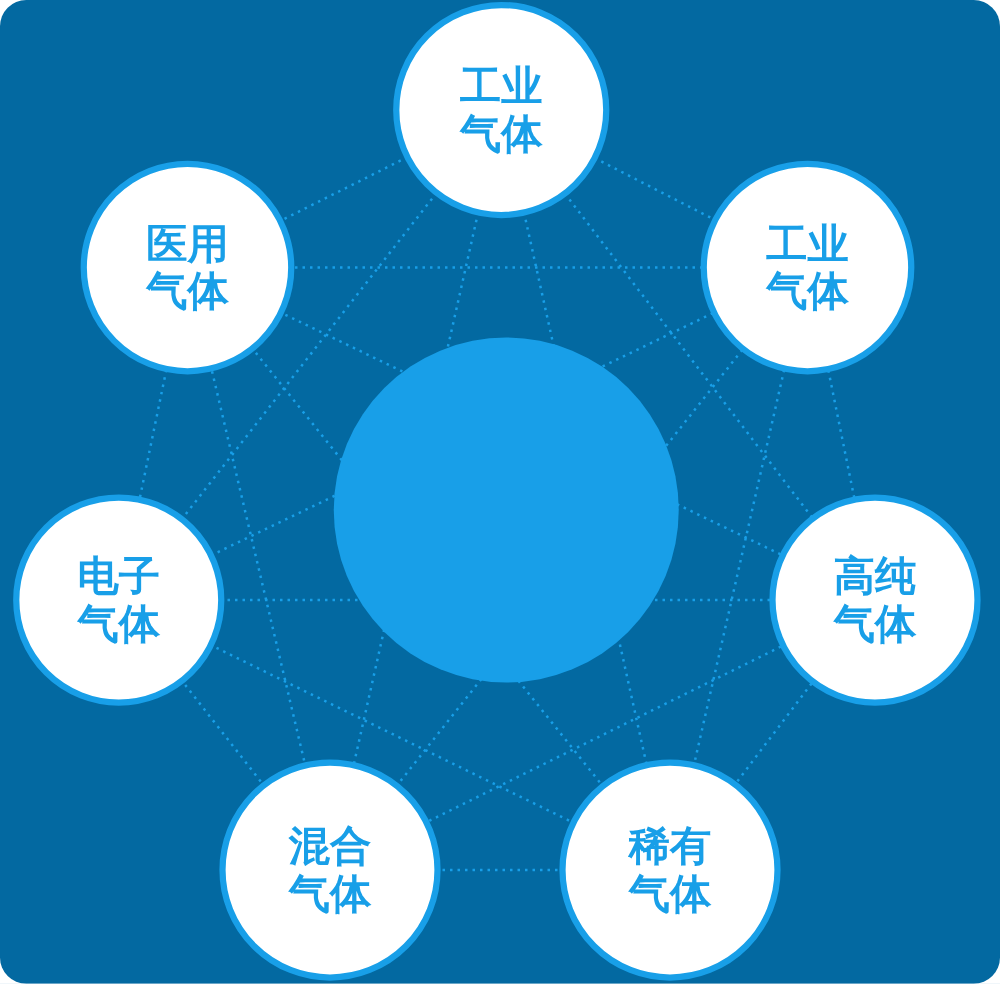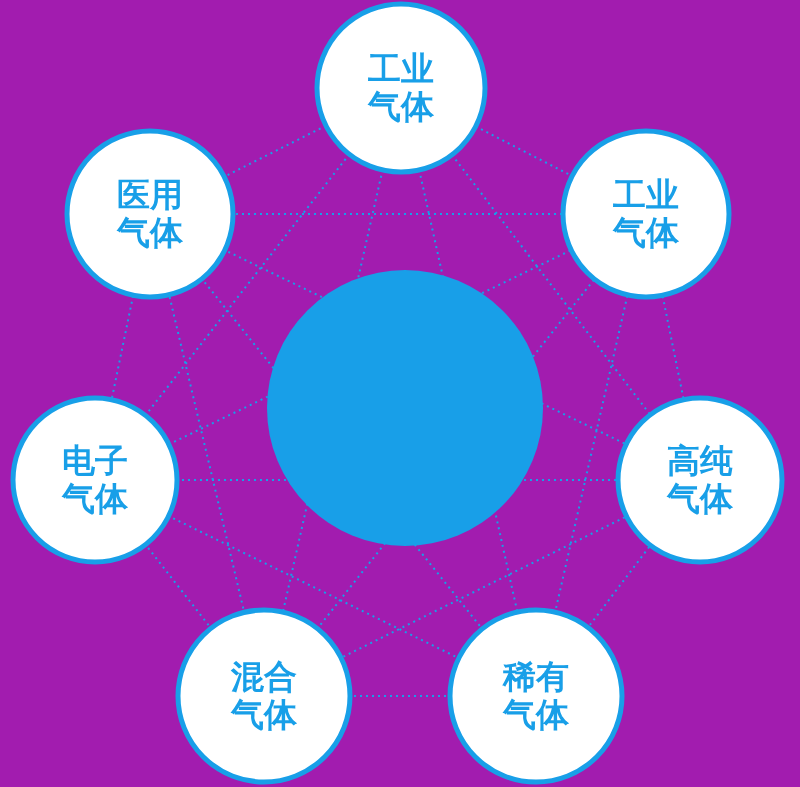--- a/index.html
+++ b/index.html
@@ -4,23 +4,24 @@
 <style>
   html, body {
     margin: 0;
     padding: 0;
     background: #ffffff;
   }
   .stage {
     position: relative;
     width: 800px;
     height: 787px;
-    background: #a21caf;
+    background: #0369a1;
     overflow: hidden;
     font-family: "DejaVu Sans", "Liberation Sans", sans-serif;
+    border-radius: 21px;
   }
   #diagram-svg {
     display: block;
   }
   #diagram-svg text {
     font-family: "DejaVu Sans", "Liberation Sans", sans-serif;
     font-weight: 700;
   }
 </style>
 </head>

